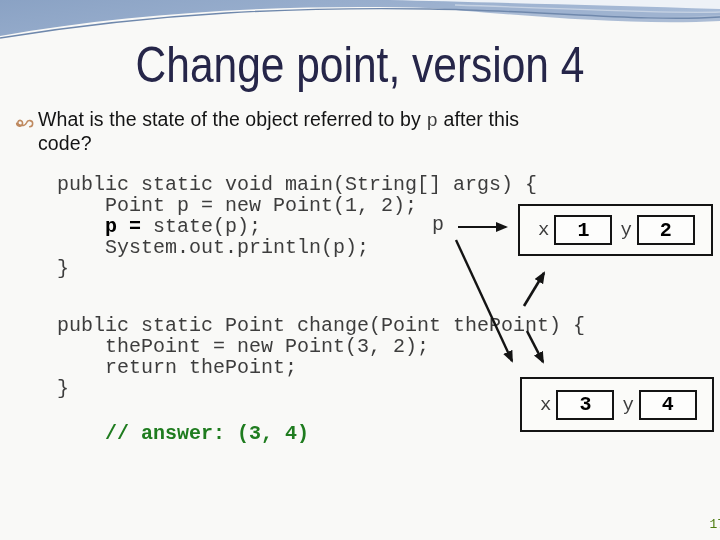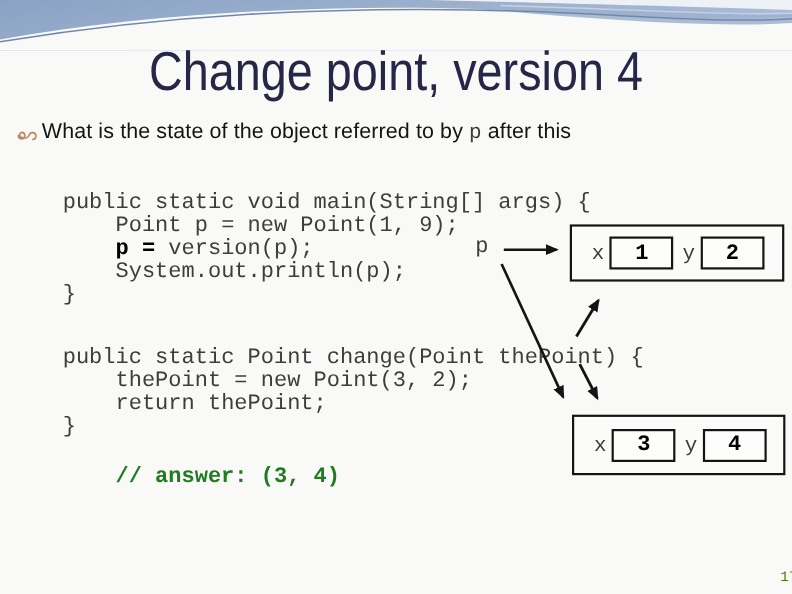--- a/index.html
+++ b/index.html
@@ -61,27 +61,28 @@
   </svg>
 
   <div class="title">Change point, version 4</div>
 
   <div class="bullet">
     <svg class="bullet-icon" width="22" height="15" viewBox="0 0 24 16">
       <path d="M4 10 a3.2 3.2 0 1 0 4.0 -3.2 a2.5 2.5 0 1 0 -0.4 5.0 c3.2 1.2 6.2 0.2 7.2 -2.4 a3.4 3.4 0 1 1 3.4 4.4" fill="none" stroke="#bf8a60" stroke-width="1.7" stroke-linecap="round"></path>
     </svg>
     <div class="bullet-text">
       <div><span>What is the state of the object referred to by </span><span class="inline-code">p</span><span> after this</span></div>
+      <div>code?</div>
     </div>
   </div>
 
   <div class="code code-main">
     <div>public static void main(String[] args) {</div>
-    <div>    Point p = new Point(1, 9);</div>
-    <div><span class="bold-black">    p =</span><span> version(p);</span></div>
+    <div>    Point p = new Point(1, 2);</div>
+    <div><span class="bold-black">    p =</span><span> state(p);</span></div>
     <div>    System.out.println(p);</div>
     <div>}</div>
   </div>
 
   <div class="code code-change">
     <div>public static Point change(Point thePoint) {</div>
     <div>    thePoint = new Point(3, 2);</div>
     <div>    return thePoint;</div>
     <div>}</div>
   </div>

